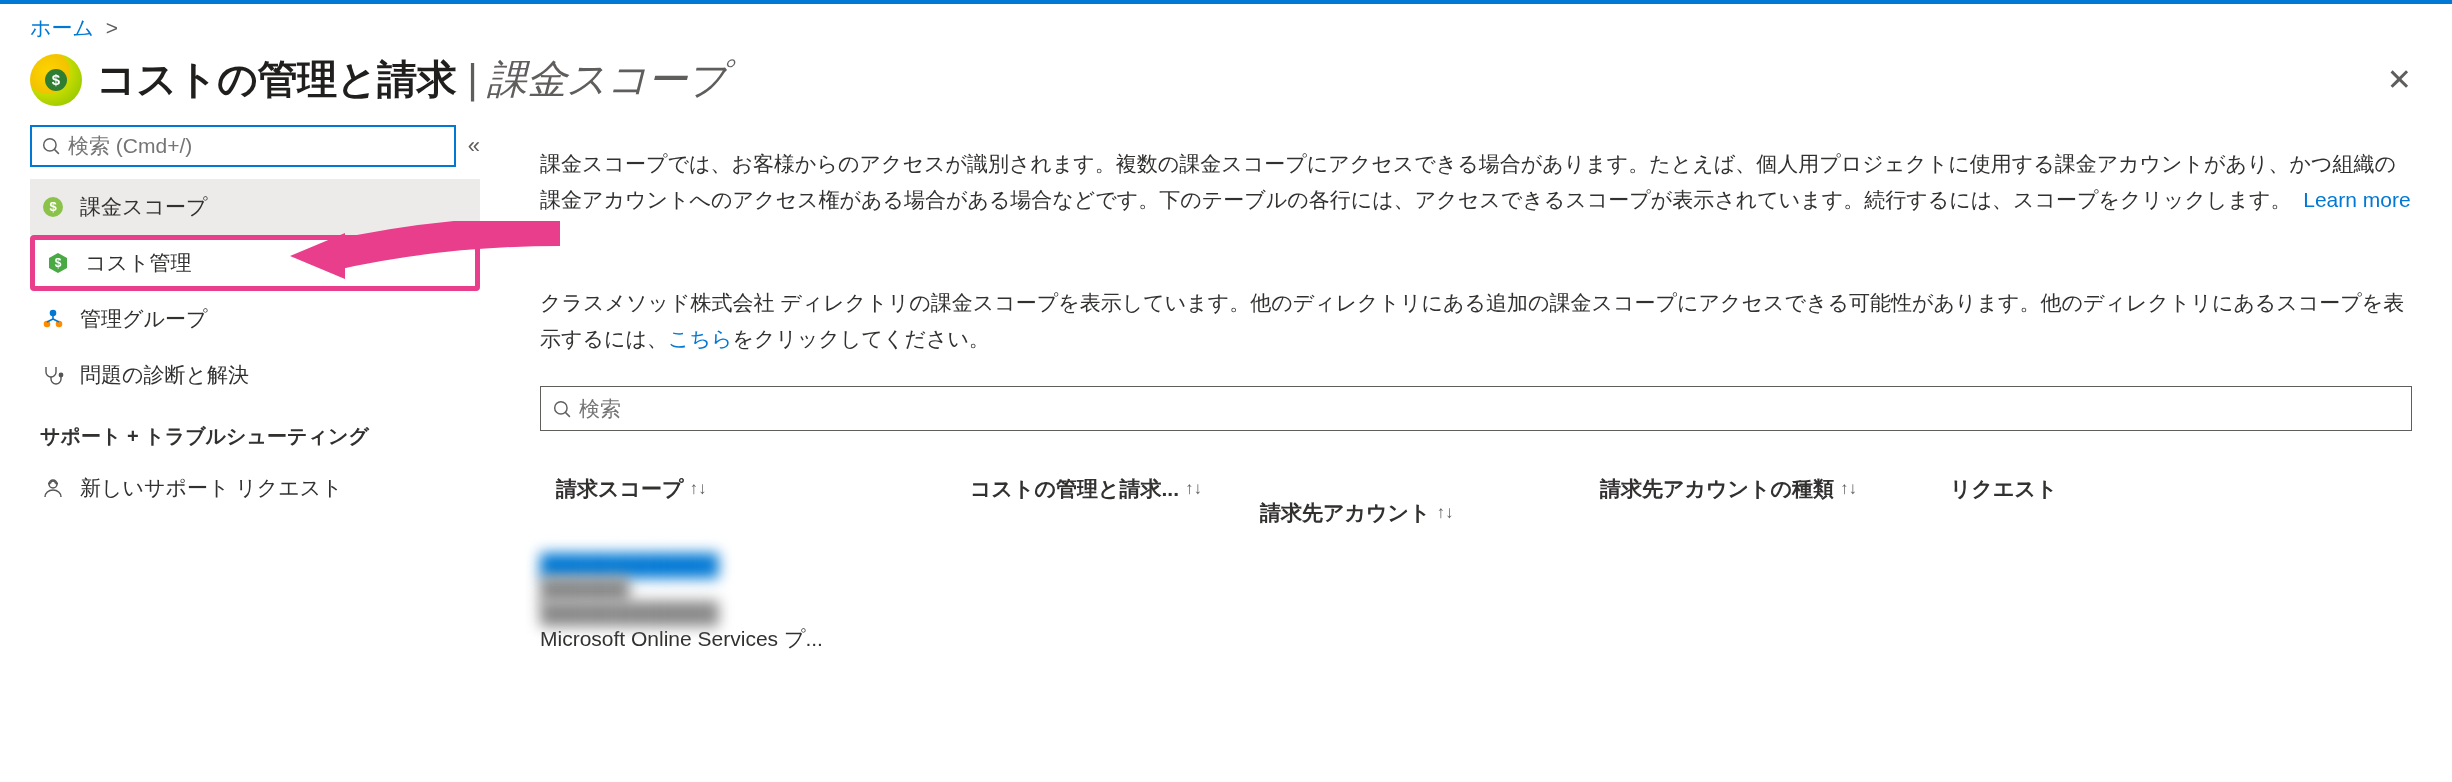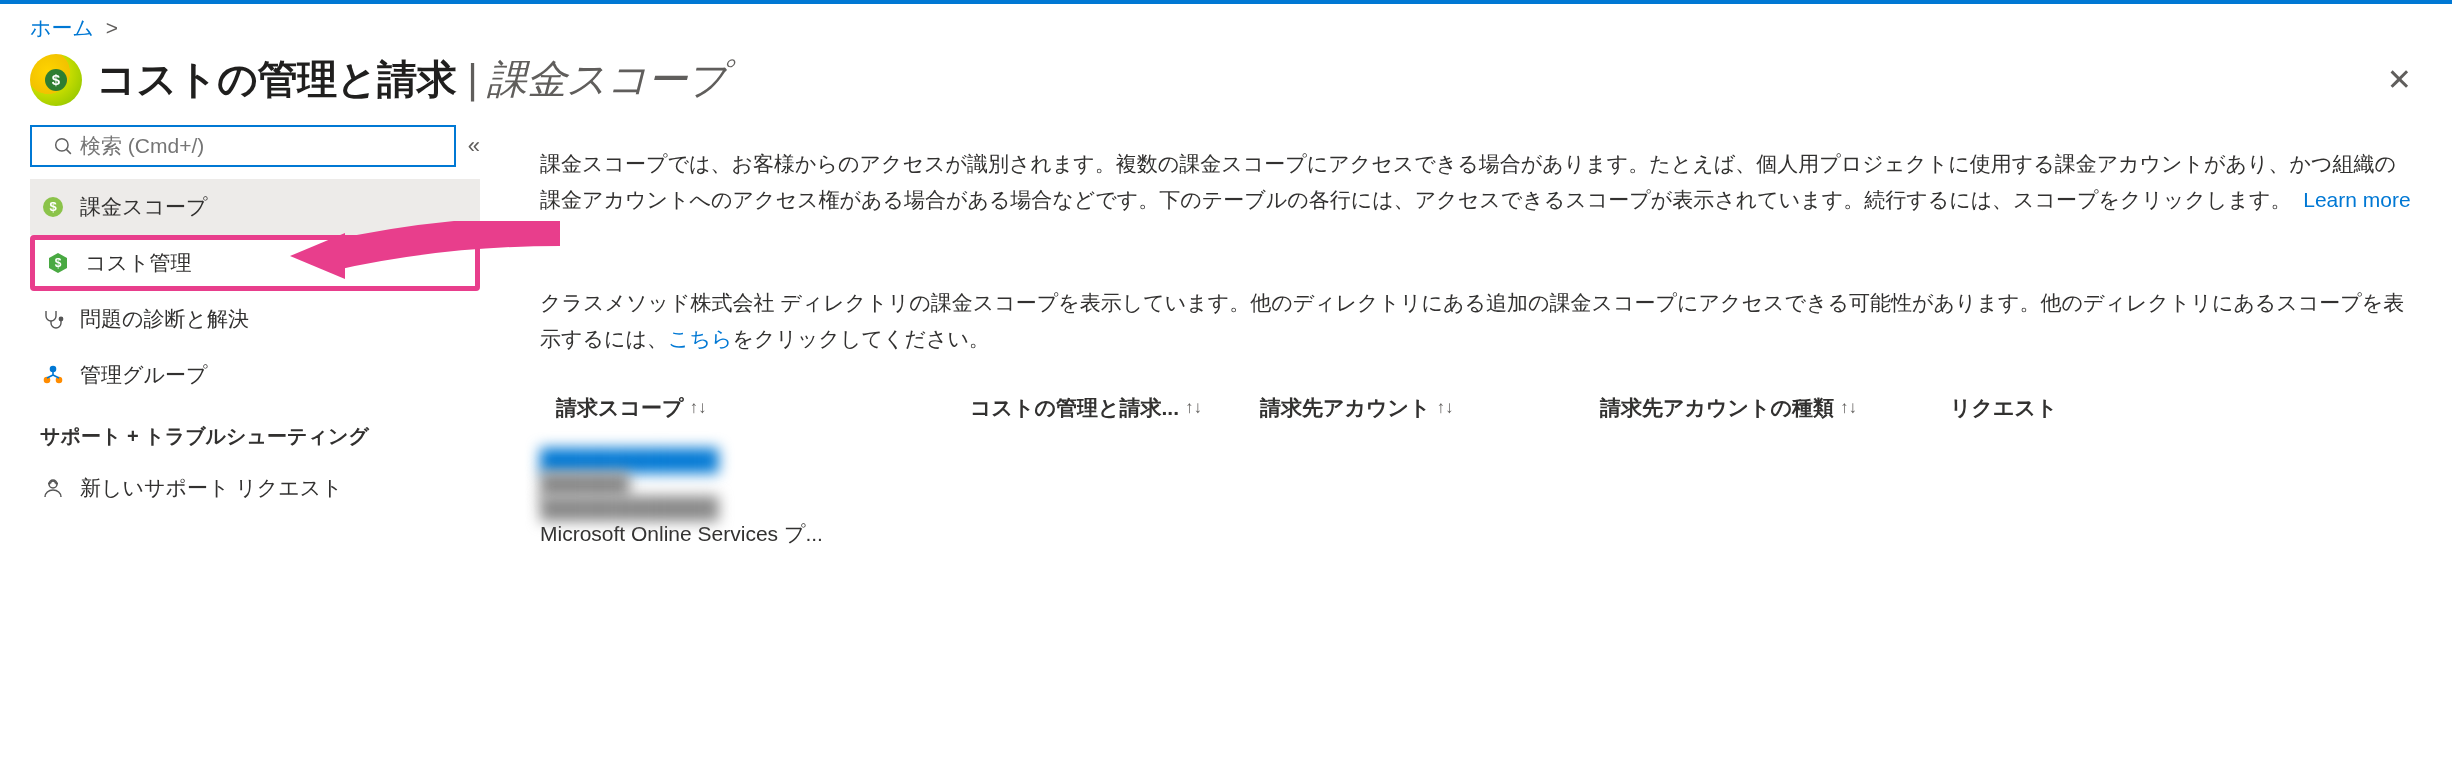--- a/index.html
+++ b/index.html
@@ -14,21 +14,21 @@
       display:flex; align-items:center; justify-content:center; position:relative; }
     .hdr-icon::after{ content:"$"; position:absolute; width:22px; height:22px; border-radius:50%;
       background:#2e7d32; color:#fff; font-size:15px; display:flex; align-items:center; justify-content:center; font-weight:700; }
     .hdr-title { font-size:40px; font-weight:600; color:#201f1e; letter-spacing:-0.5px; }
     .hdr-title .sub { font-weight:400; color:#605e5c;font-style:italic; }
     .close-btn { margin-left:auto; font-size:30px; color:#605e5c; background:none; border:none; cursor:pointer; padding:4px 10px; line-height:1; }
     .layout { display:flex; }
     
     .sidebar { width:500px; padding:0 20px 0 30px; flex-shrink:0; }
     .search-row { display:flex; align-items:center; gap:12px; }
-    .search-box { flex:1; border:2px solid #0078d4; height:42px; display:flex; align-items:center; padding:0 22px; }
+    .search-box { flex:1; border:2px solid #0078d4; height:42px; display:flex; align-items:center; padding:0 10px; }
     .search-box input { border:none; outline:none; flex:1; font-size:21px; color:#605e5c; background:transparent; }
     .collapse { color:#605e5c; font-size:22px; cursor:pointer; user-select:none; }
     .nav { margin-top:12px; }
     .nav-item { display:flex; align-items:center; gap:14px; height:56px; padding:0 10px; cursor:pointer; font-size:21px; color:#323130; }
     .nav-item.selected { background:#edebe9; }
     .nav-item.highlight { border:5px solid #e83e8c; border-radius:4px; position:relative; }
     .nav-item .ic { width:26px; display:flex; justify-content:center; }
     .section-hdr { font-weight:700; font-size:20px; margin:20px 0 10px 10px; }
     
     .arrow-wrap { position:relative; }
@@ -36,21 +36,21 @@
     
     .main { flex:1; padding:6px 40px 0 40px; }
     .desc { font-size:21px; line-height:1.7; color:#323130; margin:15px 0 30px; }
     .desc a { color:#0078d4; text-decoration:none; }
     .ext-icon { display:inline-block; vertical-align:-2px; }
     .tbl-search { border:1px solid #605e5c; height:45px; display:flex; align-items:center; padding:0 12px; margin-bottom:12px; }
     .tbl-search input { border:none; outline:none; flex:1; font-size:21px; color:#605e5c; background:transparent; }
     .tbl { width:100%; }
     .thead { display:flex; padding:8px 0; }
     .th { font-weight:600; font-size:21px; display:flex; align-items:center; gap:6px; cursor:pointer; }
-    .th.c1{ width:430px;padding-left:16px; } .th.c2{ width:290px; } .th.c3{ width:340px; } .th.c4{ width:350px; } .th.c5{ flex:1; }
+    .th.c1{ width:430px;padding-left:16px; } .th.c2{ width:290px; } .th.c3{ width:340px;margin-top:48px; } .th.c4{ width:350px; } .th.c5{ flex:1; }
     .sort { color:#605e5c; font-size:17px; }
     .trow { display:flex; padding:18px 0;flex-direction:column; }
     .td { font-size:21px; }
     .td.c1{ width:430px; } .td.c2{ width:290px; } .td.c3{ width:340px; } .td.c4{ width:350px; } .td.c5{ flex:1; }
     .blur { filter:blur(7px); color:#888; display:inline-block; }
     .blur.blue { color:#0078d4; }
     .search-glyph { color:#606060; margin-right:8px; display:inline-flex; }
   </style>
 </head>
 <body>
@@ -109,39 +109,39 @@
           <span>コスト管理</span>
         </div>
         <svg class="arrow-ann" width="280" height="90" viewBox="0 0 280 90">
           <path d="M 270 10 Q 150 10 40 35" stroke="#e83e8c" stroke-width="30" fill="none"></path>
           <polygon points="0,35 55,12 55,58" fill="#e83e8c"></polygon>
         </svg>
       </div>
 
       <div class="nav-item">
         <span class="ic">
-          <svg width="22" height="22" viewBox="0 0 22 22" fill="none" stroke="#555" stroke-width="1.4">
-              <path d="M4 3v5a5 5 0 0 0 10 0V3"></path>
-              <path d="M9 13v2a5 5 0 0 0 10 0v-3"></path>
-              <circle cx="19" cy="11" r="1.7" fill="#555"></circle>
-            </svg>
-        </span>
-        <span>問題の診断と解決</span>
-      </div>
-
-      <div class="nav-item">
-        <span class="ic">
           <svg width="22" height="22" viewBox="0 0 22 22" fill="none" stroke="#0078d4" stroke-width="1.6">
               <circle cx="11" cy="5" r="2.5" fill="#0078d4"></circle>
               <circle cx="5" cy="16" r="2.5" fill="#ff8c00" stroke="#ff8c00"></circle>
               <circle cx="17" cy="16" r="2.5" fill="#ff8c00" stroke="#ff8c00"></circle>
               <path d="M11 7.5 V11 M11 11 L5 14 M11 11 L17 14"></path>
             </svg>
         </span>
         <span>管理グループ</span>
+      </div>
+
+      <div class="nav-item">
+        <span class="ic">
+          <svg width="22" height="22" viewBox="0 0 22 22" fill="none" stroke="#555" stroke-width="1.4">
+              <path d="M4 3v5a5 5 0 0 0 10 0V3"></path>
+              <path d="M9 13v2a5 5 0 0 0 10 0v-3"></path>
+              <circle cx="19" cy="11" r="1.7" fill="#555"></circle>
+            </svg>
+        </span>
+        <span>問題の診断と解決</span>
       </div>
 
       <div class="section-hdr">サポート + トラブルシューティング</div>
 
       <div class="nav-item">
         <span class="ic">
           <svg width="22" height="22" viewBox="0 0 22 22" fill="none" stroke="#555" stroke-width="1.5">
               <circle cx="11" cy="7" r="4"></circle>
               <path d="M3 20c0-4 3.5-7 8-7s8 3 8 7"></path>
               <path d="M8.5 6.5a2.5 2.5 0 0 1 5 0M8.5 6.5H6M13.5 6.5H16"></path>
@@ -160,20 +160,29 @@
         <svg width="17" height="17" viewBox="0 0 16 16" fill="none" stroke="#0078d4" stroke-width="1.4">
               <path d="M6 3H3v10h10v-3M9 3h4v4M13 3 7 9"></path>
             </svg>
       </span></a>
     </p>
 
     <p class="desc">
       <span>クラスメソッド株式会社 ディレクトリの課金スコープを表示しています。他のディレクトリにある追加の課金スコープにアクセスできる可能性があります。他のディレクトリにあるスコープを表示するには、</span><a href="#">こちら</a><span>をクリックしてください。</span>
     </p>
 
+    <div class="tbl-search">
+      <span class="search-glyph">
+        <svg width="18" height="18" viewBox="0 0 16 16" fill="none" stroke="#606060" stroke-width="1.3">
+            <circle cx="7" cy="7" r="5.5"></circle>
+            <line x1="11" y1="11" x2="15" y2="15"></line>
+          </svg>
+      </span>
+      <input type="text" placeholder="検索" style="">
+    </div>
 
     <div class="tbl">
       <div class="thead">
         <div class="th c1">
           <span>請求スコープ</span>
           <span class="sort">↑↓</span>
         </div>
         <div class="th c2">
           <span>コストの管理と請求...</span>
           <span class="sort">↑↓</span>

